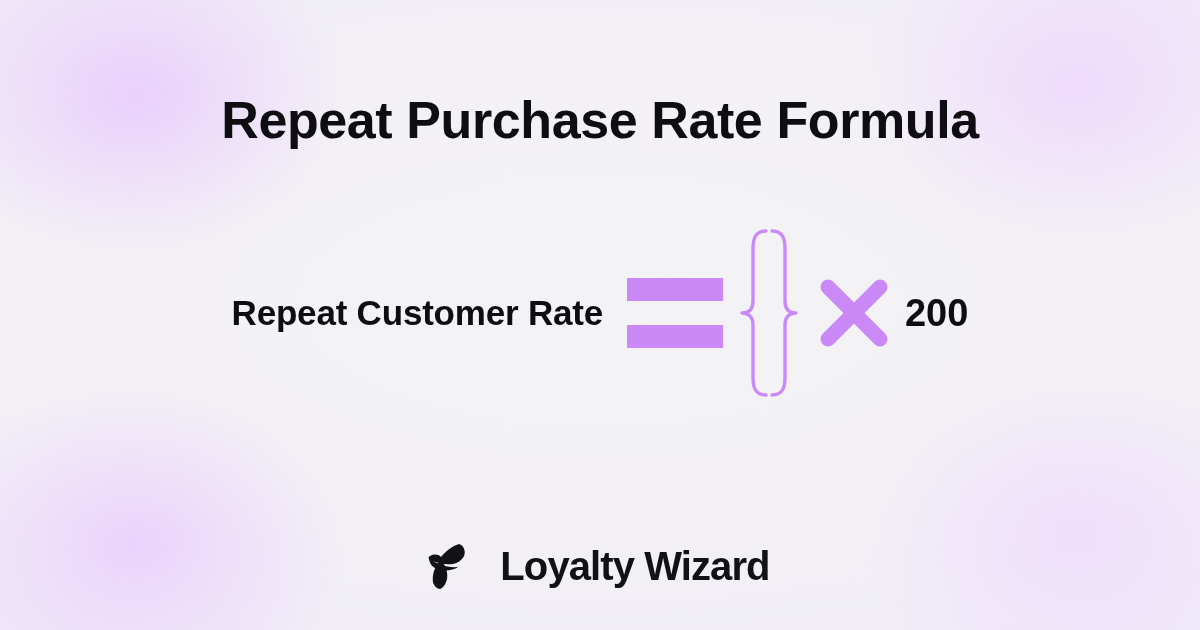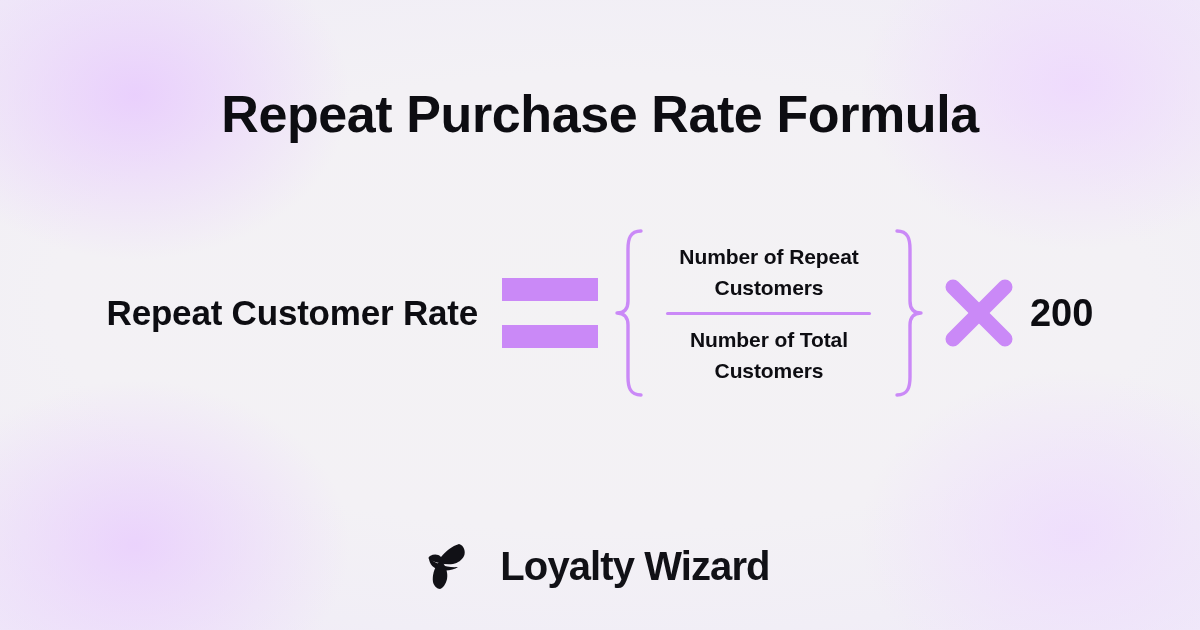--- a/index.html
+++ b/index.html
@@ -45,21 +45,21 @@
     background: radial-gradient(closest-side, rgba(238,215,254,.85), rgba(238,215,254,0)); }
   #bg-wash-bl { left: -80px;  bottom: -80px;
     background: radial-gradient(closest-side, rgba(234,208,253,.9), rgba(234,208,253,0)); }
   #bg-wash-br { right: -90px; bottom: -70px;
     background: radial-gradient(closest-side, rgba(238,218,254,.8), rgba(238,218,254,0)); }
 
   
   #page-title {
     position: absolute;
     left: 0;
-    top: 82px;
+    top: 88px;
     width: 1200px;
     text-align: center;
     font-size: 52px;
     line-height: 64px;
     font-weight: 700;
     letter-spacing: -0.4px;
     color: #0d0d12;
     white-space: nowrap;
   }
 
@@ -196,25 +196,20 @@
       <span class="equals-bar"></span>
       <span class="equals-bar"></span>
     </span>
 
     <span id="fraction-group">
 
       <svg class="brace" viewBox="0 0 30 172">
         <path d="M27 4 C16 4 14 12 14 22 L14 74 C14 83 9 86 3 86 C9 86 14 89 14 98 L14 150 C14 160 16 168 27 168" fill="none" stroke="#ca89f7" stroke-width="3.4" stroke-linecap="round" stroke-linejoin="round"></path>
       </svg>
 
-      <span id="fraction">
-        <div class="fraction-part">Number of Repeat Customers</div>
-        <div id="fraction-bar"></div>
-        <div class="fraction-part">Number of Total Customers</div>
-      </span>
 
       <svg class="brace" viewBox="0 0 30 172">
         <path d="M3 4 C14 4 16 12 16 22 L16 74 C16 83 21 86 27 86 C21 86 16 89 16 98 L16 150 C16 160 14 168 3 168" fill="none" stroke="#ca89f7" stroke-width="3.4" stroke-linecap="round" stroke-linejoin="round"></path>
       </svg>
 
     </span>
 
     <svg id="multiply-sign" viewBox="0 0 74 74">
       <g stroke="#ca89f7" stroke-width="15" stroke-linecap="round">
         <line x1="11" y1="11" x2="63" y2="63"></line>

